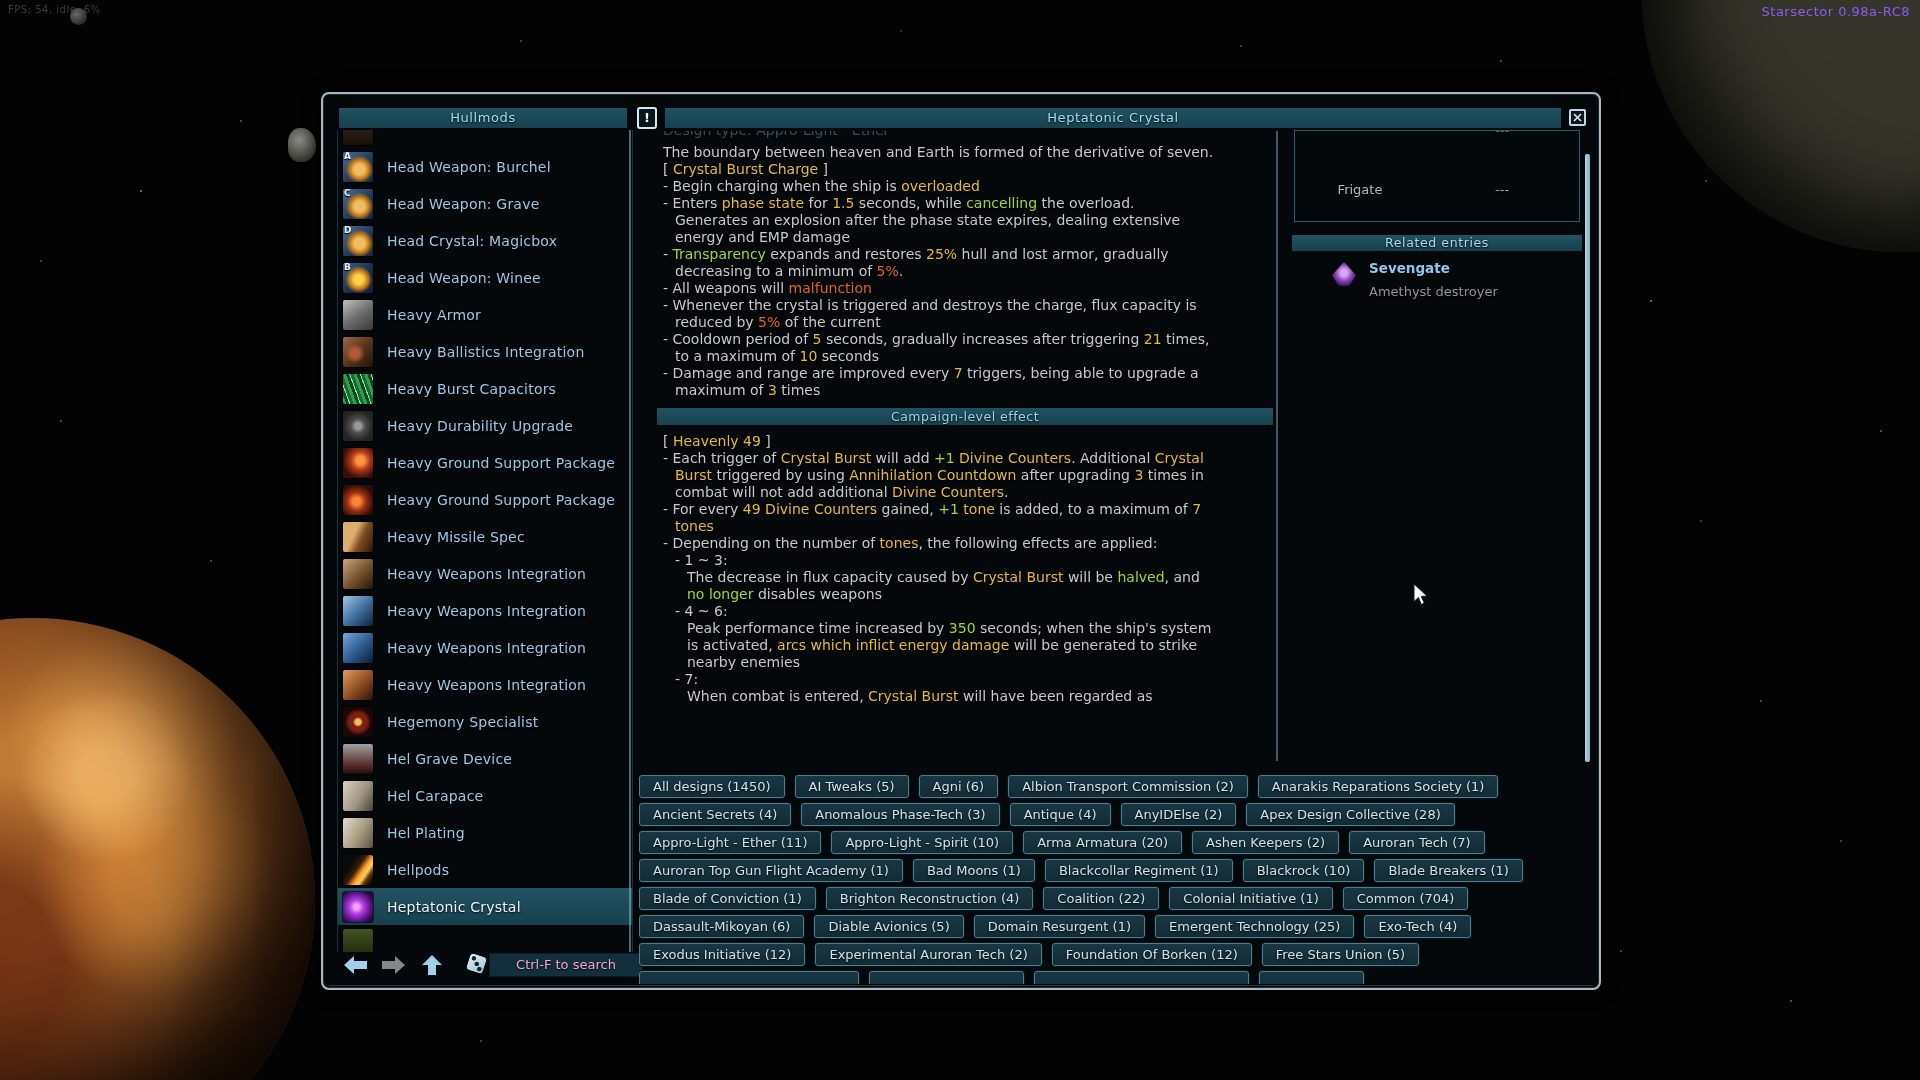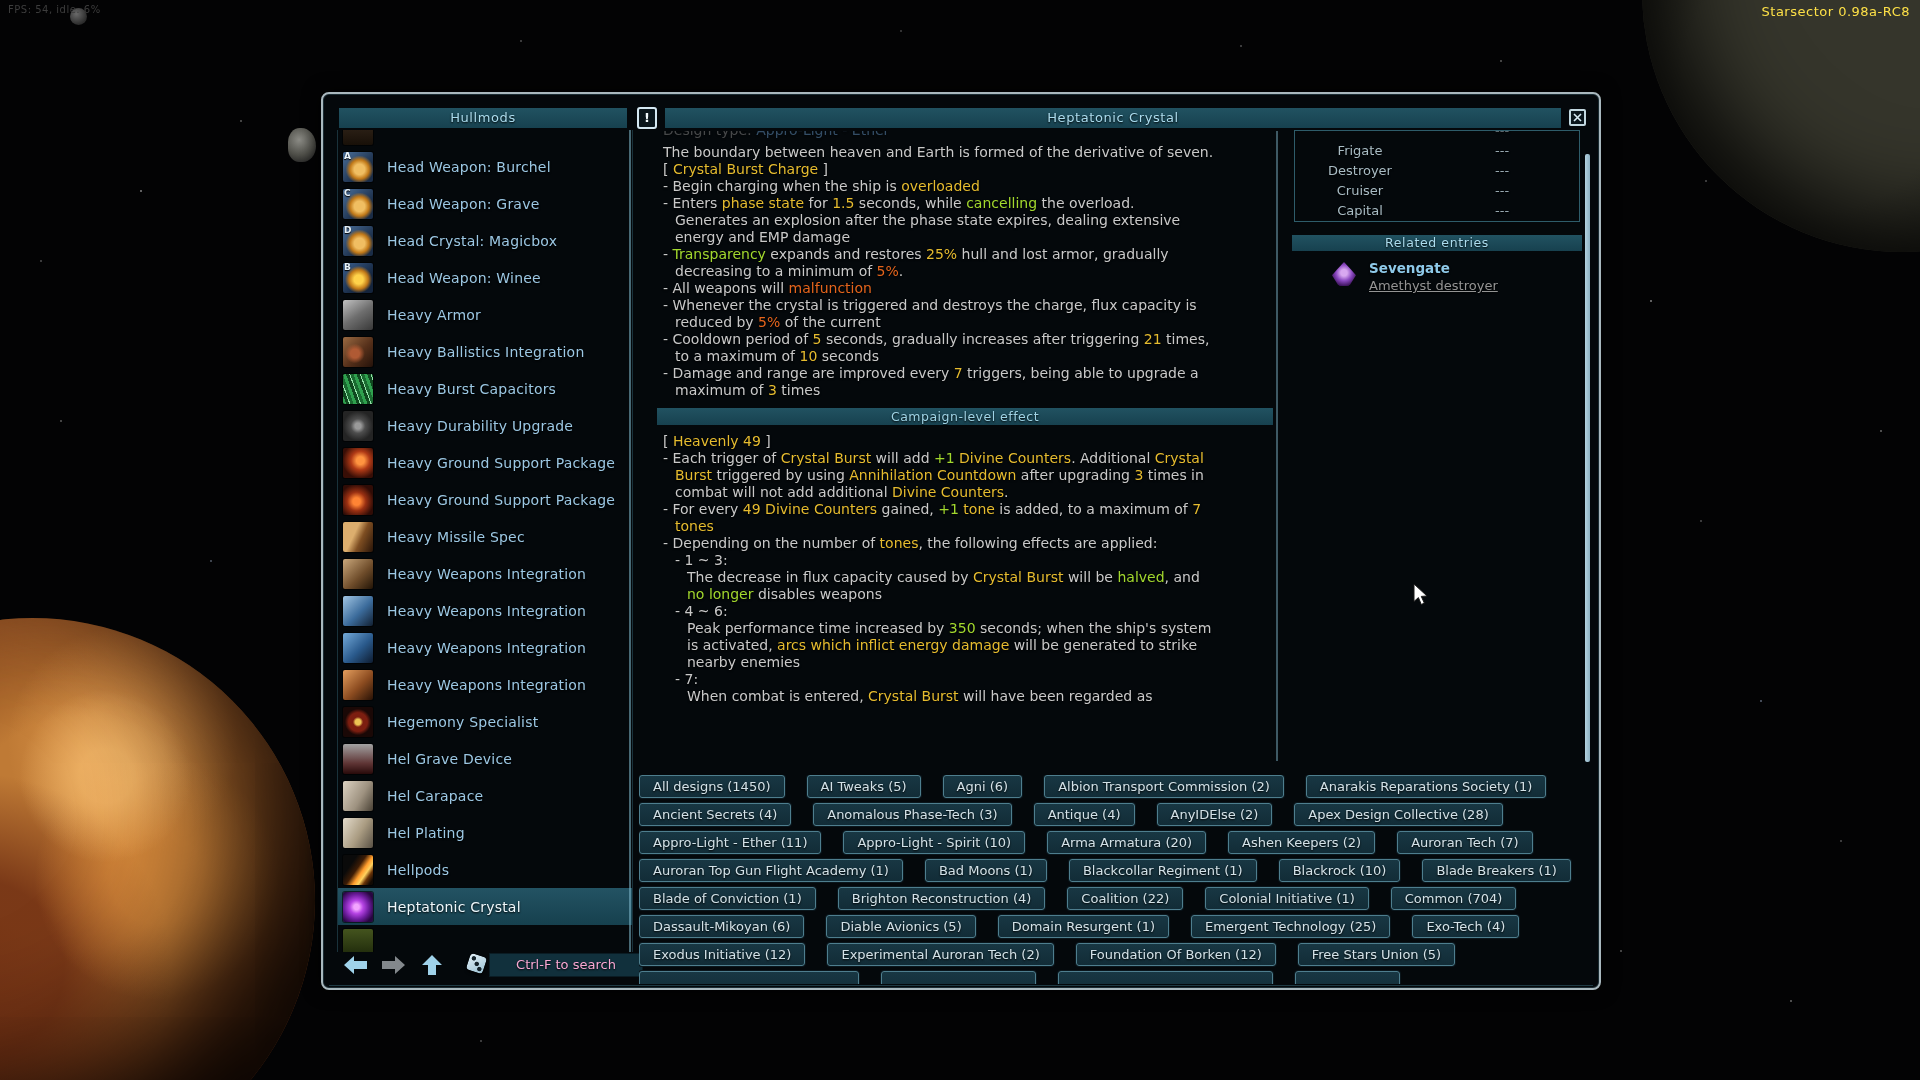--- a/index.html
+++ b/index.html
@@ -27,21 +27,21 @@
       radial-gradient(circle at 58% 38%, #bf7a35 0 24%, #8a4a1e 46%, #50200c 66%, #1d0a04 86%);
     box-shadow:inset -60px -80px 140px rgba(0,0,0,.92), inset 16px 14px 70px rgba(255,170,90,.22);}
   #planet-tr{position:absolute;left:1642px;top:-268px;width:520px;height:520px;border-radius:50%;
     background:radial-gradient(circle at 34% 66%, #35352b 0 28%, #1f1f19 54%, #0b0b09 82%);
     box-shadow:inset 30px -30px 90px rgba(0,0,0,.85);}
   #moon-tl{position:absolute;left:70px;top:8px;width:17px;height:17px;border-radius:50%;
     background:radial-gradient(circle at 38% 35%, #6a6a6a, #2c2c2c 70%);}
   #asteroid{position:absolute;left:288px;top:128px;width:28px;height:34px;border-radius:46% 58% 52% 44%;
     background:radial-gradient(circle at 40% 35%, #8b8b85, #4e4e48 55%, #222 90%);}
   #fps-text{left:8px;top:4px;color:#3d3d3d;font-size:10px;letter-spacing:.5px;}
-  #version-text{right:10px;top:4px;color:#fde047;font-size:13px;letter-spacing:.5px;text-align:center;}
+  #version-text{right:10px;top:4px;color:#8b5cf6;font-size:13px;letter-spacing:.5px;text-align:center;}
   
   #dialog{left:321px;top:92px;width:1280px;height:898px;background:#04080b;
     border:2px solid #a9b8be;border-radius:8px;box-sizing:border-box;
     box-shadow:0 0 18px rgba(0,0,0,.95), inset 0 0 0 1px rgba(90,150,170,.25);}
   .bar{background:linear-gradient(#215261,#17414f);color:#abdcee;font-size:13px;line-height:20px;
     text-align:center;letter-spacing:.6px;text-shadow:0 1px 2px #000;}
   #hdr-left{left:16px;top:14px;width:288px;height:20px;}
   #hdr-main{left:342px;top:14px;width:896px;height:20px;}
   #alert-box{left:314px;top:13px;width:20px;height:22px;border:2px solid #d4e8f2;border-radius:3px;
     box-sizing:border-box;background:#0a161c;color:#f2fafd;font-weight:bold;font-size:13px;
@@ -100,37 +100,37 @@
   .tl{white-space:nowrap;font-size:14px;line-height:17px;color:#c9c9c9;text-shadow:0 1px 2px #000;}
   .tl.ind1{padding-left:12px;} .tl.ind2{padding-left:24px;}
   .c-y{color:#e6bc2f;} .c-g{color:#a2d82e;} .c-r{color:#e4641c;}
   .c-dim{color:#7d7d7d;} .c-link{color:#5a87b2;}
   #design-line{margin-top:-9px;opacity:.55;}
   #intro-gap{height:5px;}
   #campaign-bar{margin:9px 0 8px -6px;width:616px;height:17px;background:linear-gradient(#215261,#17414f);
     color:#9fd4e6;font-size:12.5px;line-height:17px;text-align:center;letter-spacing:.5px;text-shadow:0 1px 2px #000;}
   
   #ship-table{left:971px;top:36px;width:286px;height:92px;border:1px solid #2e5c6a;box-sizing:border-box;overflow:hidden;}
-  .trow{display:flex;height:20px;align-items:center;font-size:13px;color:#a9bcc4;text-shadow:0 1px 2px #000;}
+  .trow{display:flex;height:20px;align-items:center;font-size:13px;color:#a9bcc4;text-shadow:0 1px 2px #000;margin-top:39px;}
   .trow:first-child{margin-top:-11px;opacity:.6;}
   .trow .tlabel{width:130px;text-align:center;}
   .trow .tvalue{margin-left:70px;color:#97a8b0;}
   #related-header{left:969px;top:141px;width:290px;height:16px;line-height:16px;font-size:12.5px;}
   #related-list{left:969px;top:162px;width:290px;}
   .rel-entry{position:relative;padding:4px 0 4px 77px;min-height:40px;box-sizing:border-box;}
   .rel-icon{position:absolute;left:40px;top:6px;width:24px;height:24px;
     background:radial-gradient(circle at 50% 45%, #d8a8f0 0 18%, #8a48c0 45%, #3a1258 75%, transparent 78%);
     clip-path:polygon(50% 0,78% 30%,100% 55%,72% 100%,28% 100%,0 55%,22% 30%);}
   .rel-name{font-size:13.5px;font-weight:bold;color:#8ec9e9;text-shadow:0 1px 2px #000;}
-  .rel-desc{font-size:13px;color:#949494;margin-top:2px;text-shadow:0 1px 2px #000;text-decoration:underline;}
+  .rel-desc{font-size:13px;color:#949494;margin-top:8px;text-shadow:0 1px 2px #000;}
   #rpanel-scroll{left:1262px;top:60px;width:5px;height:608px;border-radius:2px;
     background:linear-gradient(90deg,#b4d2e0,#8cb0c2);}
   
   #filters{left:316px;top:681px;width:958px;height:209px;overflow:hidden;}
-  .frow{display:flex;gap:22px;margin-bottom:5px;}
+  .frow{display:flex;gap:10px;margin-bottom:5px;}
   .fbtn{height:23px;line-height:21px;box-sizing:border-box;padding:0 13px;font-size:13px;color:#d3e2e8;
     background:linear-gradient(#183743,#122c37);border:1px solid #4e7e8e;border-radius:3px;
     text-shadow:0 1px 2px #000;box-shadow:0 0 0 1px #0a161c;white-space:nowrap;}
   #bottom-line{left:6px;top:891px;width:1264px;height:1px;background:rgba(70,135,155,.4);}
   
   #cursor{left:1413px;top:584px;width:16px;height:24px;}
 </style>
 </head>
 <body>
 

